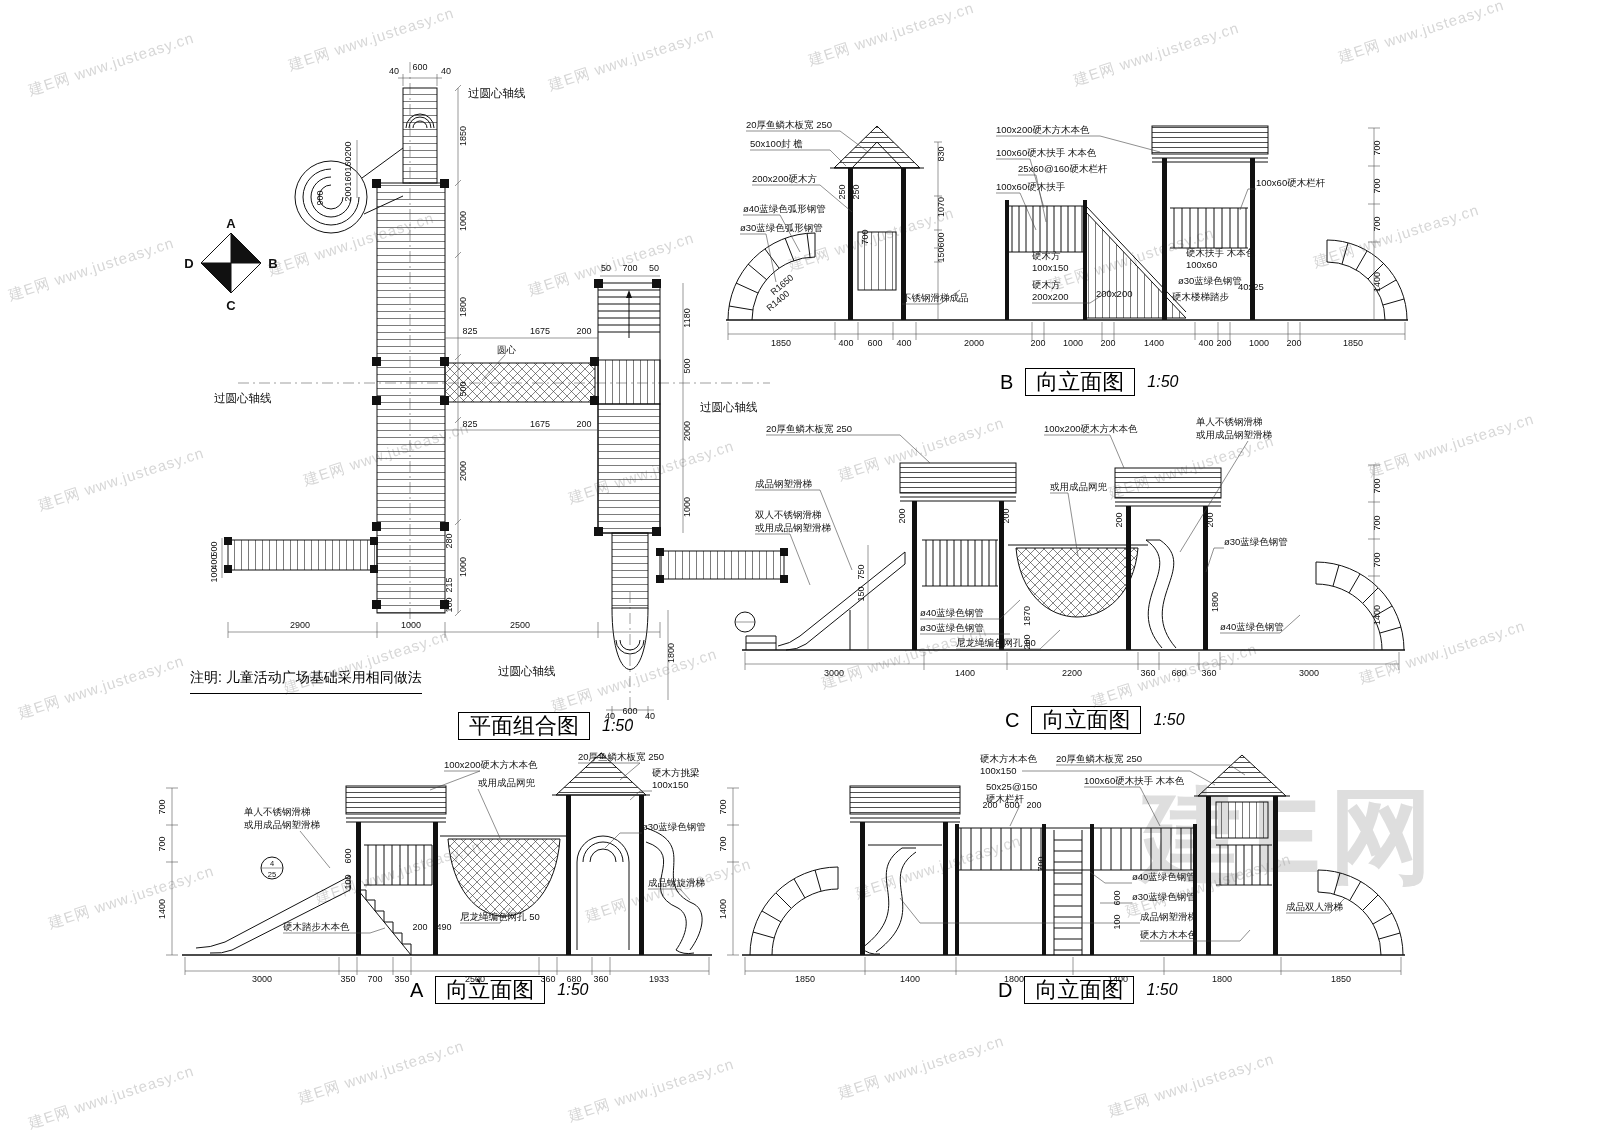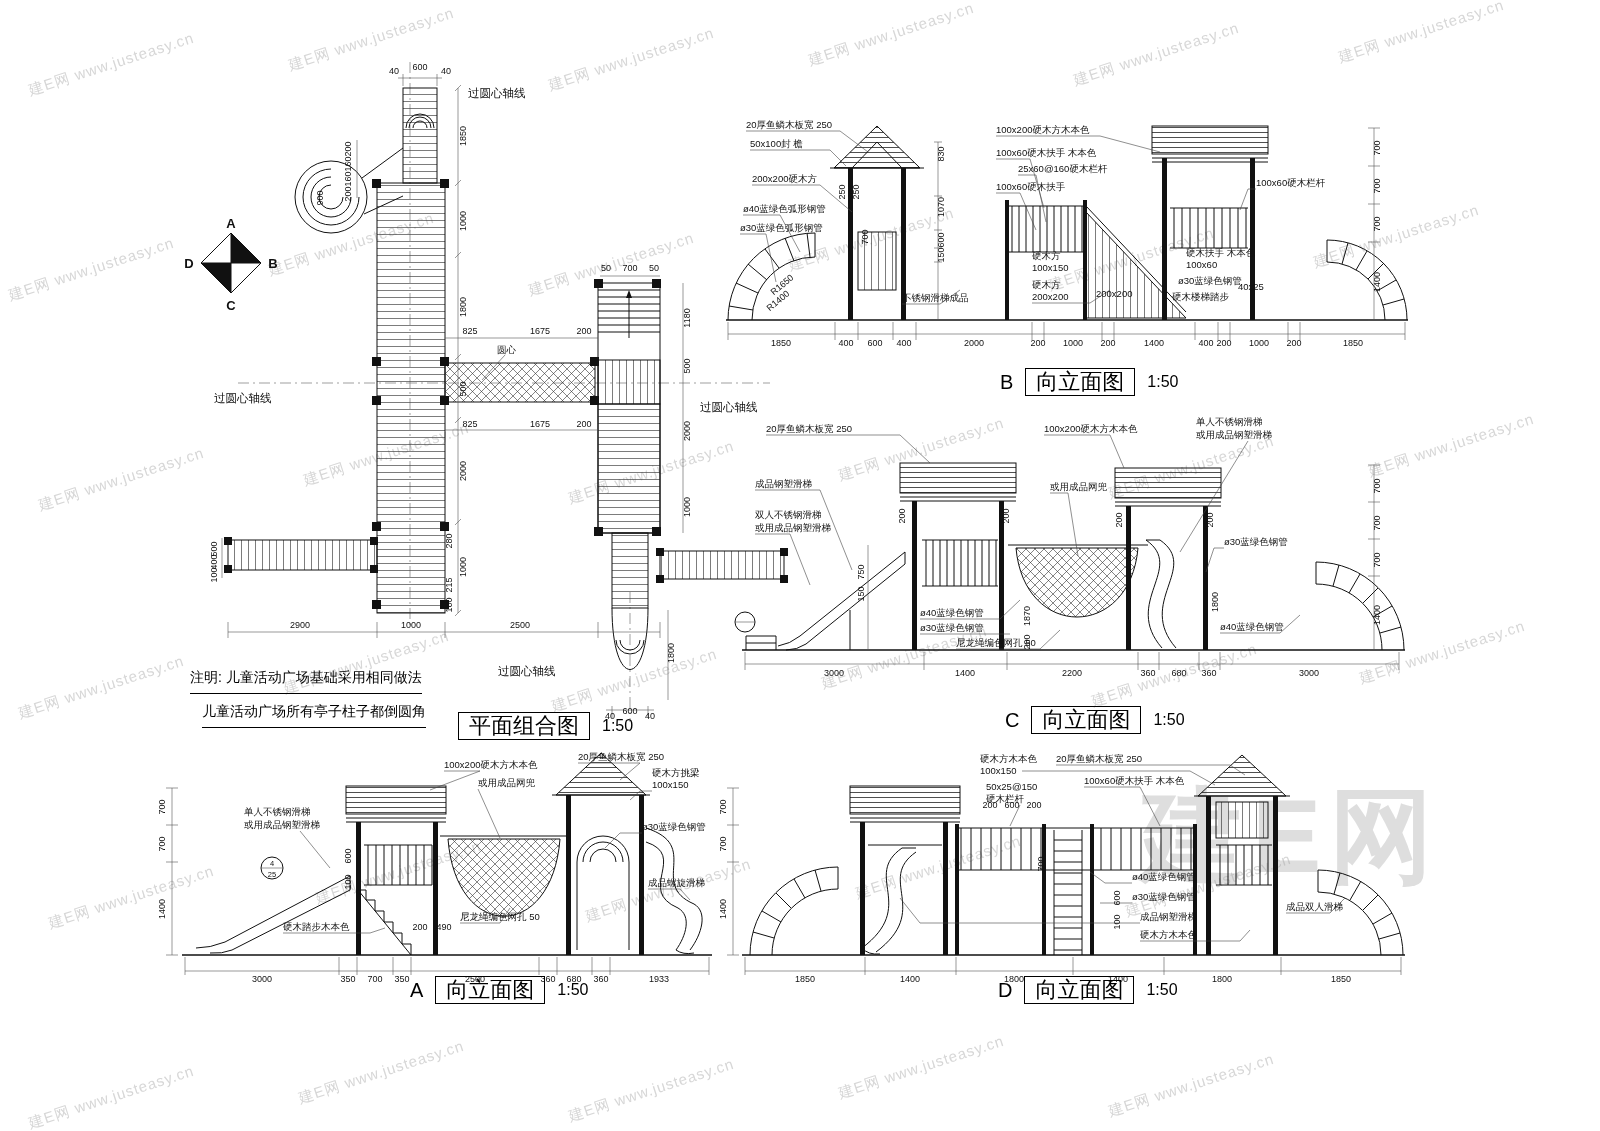--- a/index.html
+++ b/index.html
@@ -23,21 +23,21 @@
   svg text{fill:#111;font-family:"Liberation Sans",sans-serif;}
   text.dim{font-size:9px;text-anchor:middle;}
   text.ann{font-size:9.5px;text-anchor:start;}
   text.axis{font-size:11.5px;}
   text.big{font-size:13px;text-anchor:middle;font-weight:bold;}
   text.tiny{font-size:7.5px;text-anchor:middle;}
   
   .vtitle{position:absolute;display:flex;align-items:center;gap:12px;color:#000;z-index:2;}
   .vtitle .letter{font-size:20px;line-height:1;}
   .vtitle .name{font-size:22px;border:1.5px solid #000;padding:2px 10px;line-height:1;}
-  .vtitle .scale{font-size:16px;line-height:1;}
+  .vtitle .scale{font-size:16px;line-height:1;font-style:italic;}
   
   .notes{position:absolute;left:190px;top:660px;font-size:14px;color:#000;line-height:34px;z-index:2;}
   .notes .note-line span{border-bottom:1px solid #000;padding-bottom:8px;}
   .notes .indent{margin-left:12px;}
 </style>
 </head>
 <body>
 
 <div class="canvas">
 
@@ -542,21 +542,20 @@
       <text class="dim" x="910" y="982">1400</text>
       <text class="dim" x="1014" y="982">1800</text>
       <text class="dim" x="1118" y="982">1400</text>
       <text class="dim" x="1222" y="982">1800</text>
       <text class="dim" x="1341" y="982">1850</text>
     </g>
   </svg>
 
   <div class="notes">
     <div class="note-line"><span>注明: 儿童活动广场基础采用相同做法</span></div>
-    <div class="note-line indent"><span>儿童活动广场所有亭子柱子都倒圆角</span></div>
   </div>
 
   <div class="vtitle" style="left:458px;top:712px">
     <span class="name">平面组合图</span>
     <span class="scale">1:50</span>
   </div>
   <div class="vtitle" style="left:1000px;top:368px">
     <span class="letter">B</span>
     <span class="name">向立面图</span>
     <span class="scale">1:50</span>

